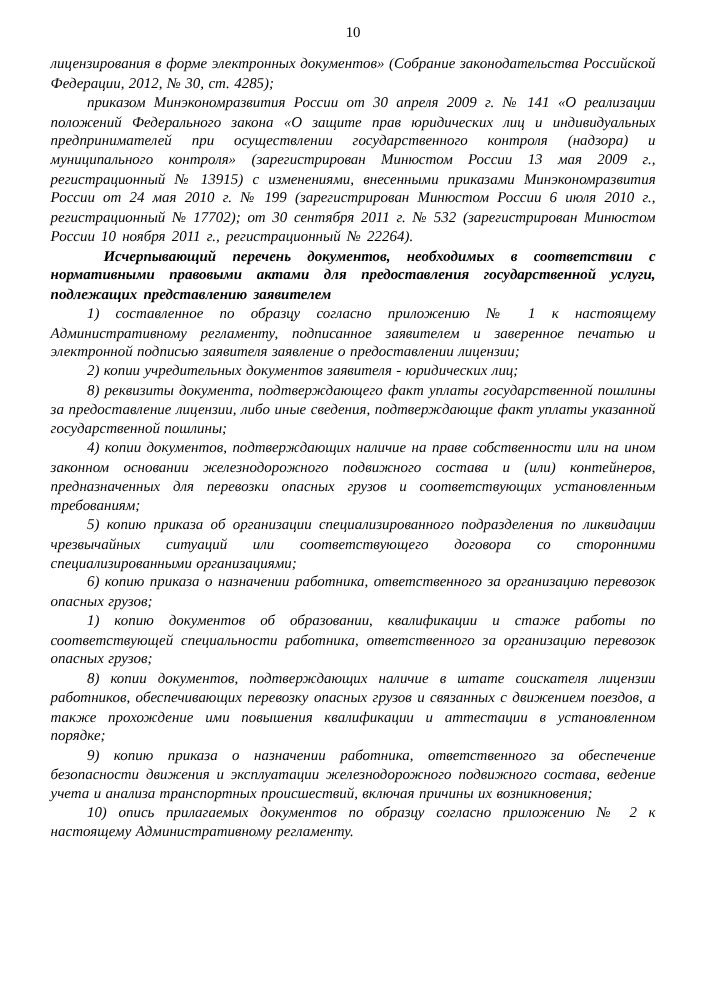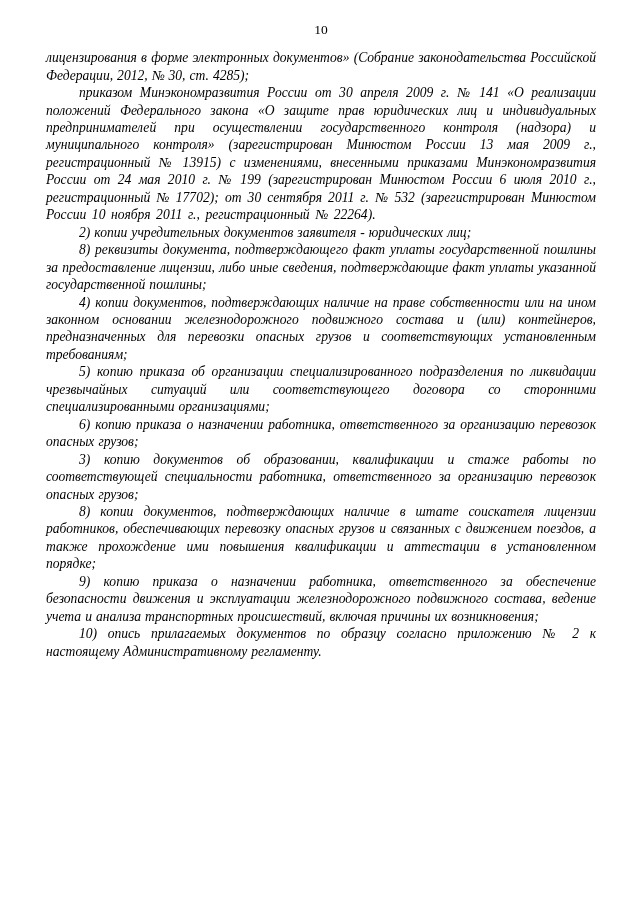--- a/index.html
+++ b/index.html
@@ -66,34 +66,36 @@
 <div class="page">
 
   <div class="page-number">10</div>
 
   <div class="body-text">
 
     <p class="para spaced">лицензирования в форме электронных документов» (Собрание законодательства Российской Федерации, 2012, № 30, ст. 4285);</p>
 
     <p class="para indent wide">приказом Минэкономразвития России от 30 апреля 2009 г. № 141 «О реализации положений Федерального закона «О защите прав юридических лиц и индивидуальных предпринимателей при осуществлении государственного контроля (надзора) и муниципального контроля» (зарегистрирован Минюстом России 13 мая 2009 г., регистрационный № 13915) с изменениями, внесенными приказами Минэкономразвития России от 24 мая 2010 г. № 199 (зарегистрирован Минюстом России 6 июля 2010 г., регистрационный № 17702); от 30 сентября 2011 г. № 532 (зарегистрирован Минюстом России 10 ноября 2011 г., регистрационный № 22264).</p>
 
+    <p class="para heading-bold wide">Исчерпывающий перечень документов, необходимых в соответствии с нормативными правовыми актами для предоставления государственной услуги, подлежащих представлению заявителем</p>
 
 
+    <p class="para indent spaced">1) составленное по образцу согласно приложению № 1 к настоящему Административному регламенту, подписанное заявителем и заверенное печатью и электронной подписью заявителя заявление о предоставлении лицензии;</p>
 
     <p class="para indent spaced">2) копии учредительных документов заявителя - юридических лиц;</p>
 
     <p class="para indent spaced">8) реквизиты документа, подтверждающего факт уплаты государственной пошлины за предоставление лицензии, либо иные сведения, подтверждающие факт уплаты указанной государственной пошлины;</p>
 
     <p class="para indent spaced">4) копии документов, подтверждающих наличие на праве собственности или на ином законном основании железнодорожного подвижного состава и (или) контейнеров, предназначенных для перевозки опасных грузов и соответствующих установленным требованиям;</p>
 
     <p class="para indent spaced">5) копию приказа об организации специализированного подразделения по ликвидации чрезвычайных ситуаций или соответствующего договора со сторонними специализированными организациями;</p>
 
     <p class="para indent spaced">6) копию приказа о назначении работника, ответственного за организацию перевозок опасных грузов;</p>
 
-    <p class="para indent spaced">3) копию документов об образовании, квалификации и стаже работы по соответствующей специальности работника, ответственного за организацию перевозок опасных грузов;</p>
+    <p class="para indent spaced">1) копию документов об образовании, квалификации и стаже работы по соответствующей специальности работника, ответственного за организацию перевозок опасных грузов;</p>
 
     <p class="para indent spaced">8) копии документов, подтверждающих наличие в штате соискателя лицензии работников, обеспечивающих перевозку опасных грузов и связанных с движением поездов, а также прохождение ими повышения квалификации и аттестации в установленном порядке;</p>
 
     <p class="para indent spaced">9) копию приказа о назначении работника, ответственного за обеспечение безопасности движения и эксплуатации железнодорожного подвижного состава, ведение учета и анализа транспортных происшествий, включая причины их возникновения;</p>
 
     <p class="para indent spaced">10) опись прилагаемых документов по образцу согласно приложению № 2 к настоящему Административному регламенту.</p>
 
 
   </div>
 

